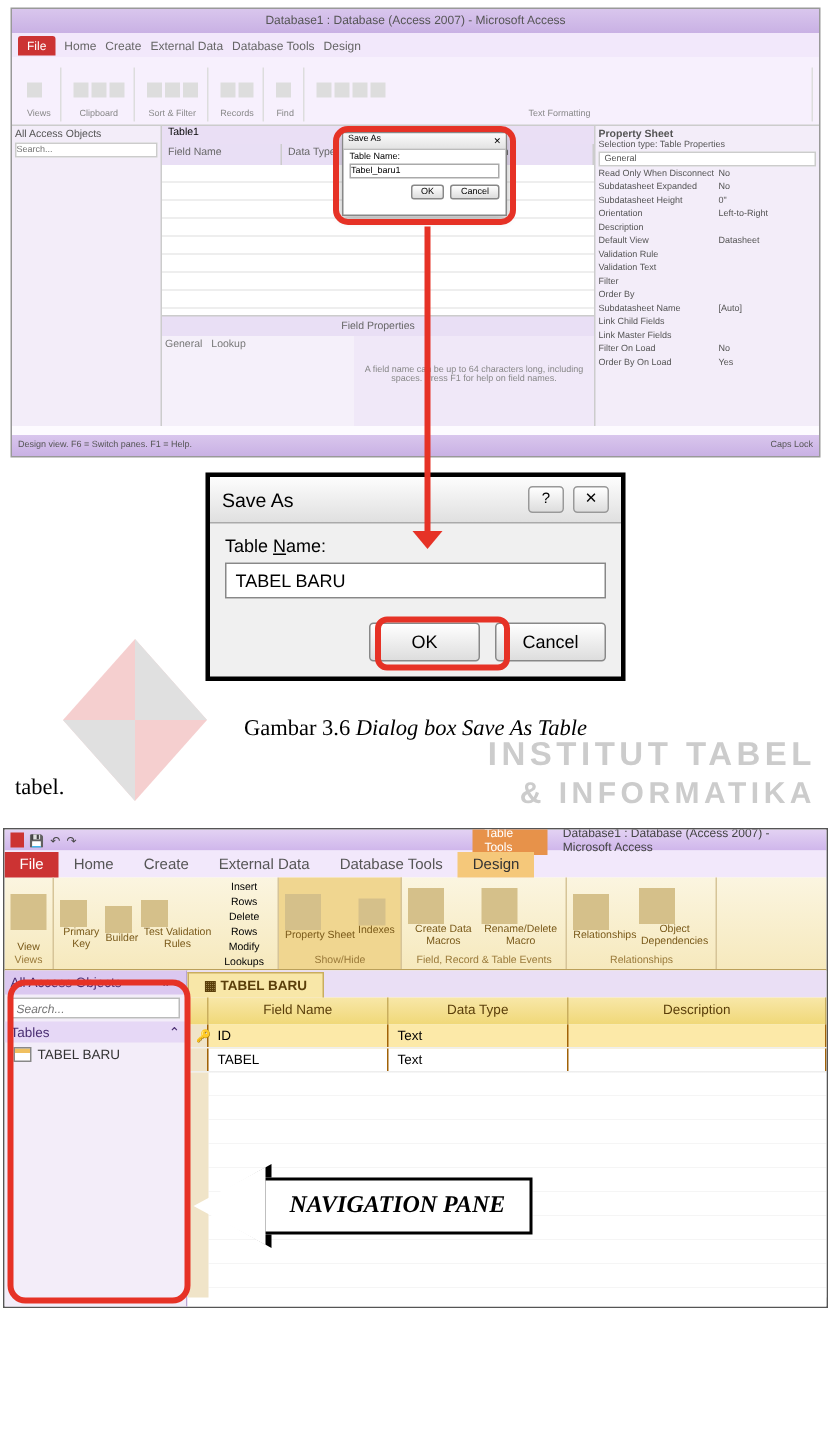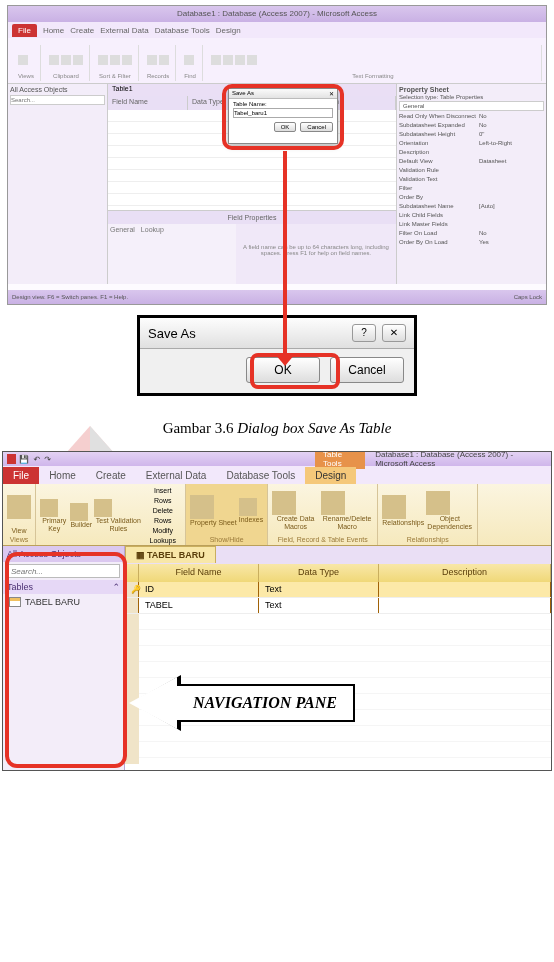--- a/index.html
+++ b/index.html
@@ -467,21 +467,21 @@
     }
 
     .design-area2 {
       flex: 1;
       background: #fff;
     }
     .tab-bar2 {
       height: 18px;
       background: #eadff5;
       display: flex;
-      align-items: flex-start;
+      align-items: center;
       font-size: 9px;
     }
     .tab-bar2 .open-tab {
       background: #f8e7a8;
       padding: 3px 10px;
       border: 1px solid #c9ae5e;
       border-bottom: none;
       font-weight: bold;
       color: #5a3e0a;
     }
@@ -738,32 +738,39 @@
 </div>
 
 <div class="save-as-large">
   <div class="sal-title">
     <span>Save As</span>
     <div class="sal-title-btns">
       <div class="sal-title-btn">?</div>
       <div class="sal-title-btn">✕</div>
     </div>
   </div>
+  <div class="sal-body">
+    <label>
+      <span>Table </span><span class="u">N</span><span>ame:</span>
+    </label>
+    <input class="sal-input" value="TABEL BARU" style="">
+  </div>
   <div class="sal-buttons">
     <button class="sal-btn">OK</button>
     <button class="sal-btn">Cancel</button>
   </div>
   <div class="red-box-ok"></div>
 </div>
 
 <div class="caption">
   <span>Gambar 3.6 </span><span class="italic">Dialog box Save As Table</span>
 </div>
 
 <div class="body-text">
+  <p>tabel.</p>
 </div>
 
 <div class="bottom-screenshot">
   <div class="qat">
     <span style="width:10px;height:10px;background:#c33;display:inline-block"></span>
     <span>💾</span>
     <span>↶</span>
     <span>↷</span>
     <span class="tt">Table Tools</span>
     <span class="db-title">Database1 : Database (Access 2007) - Microsoft Access</span>

